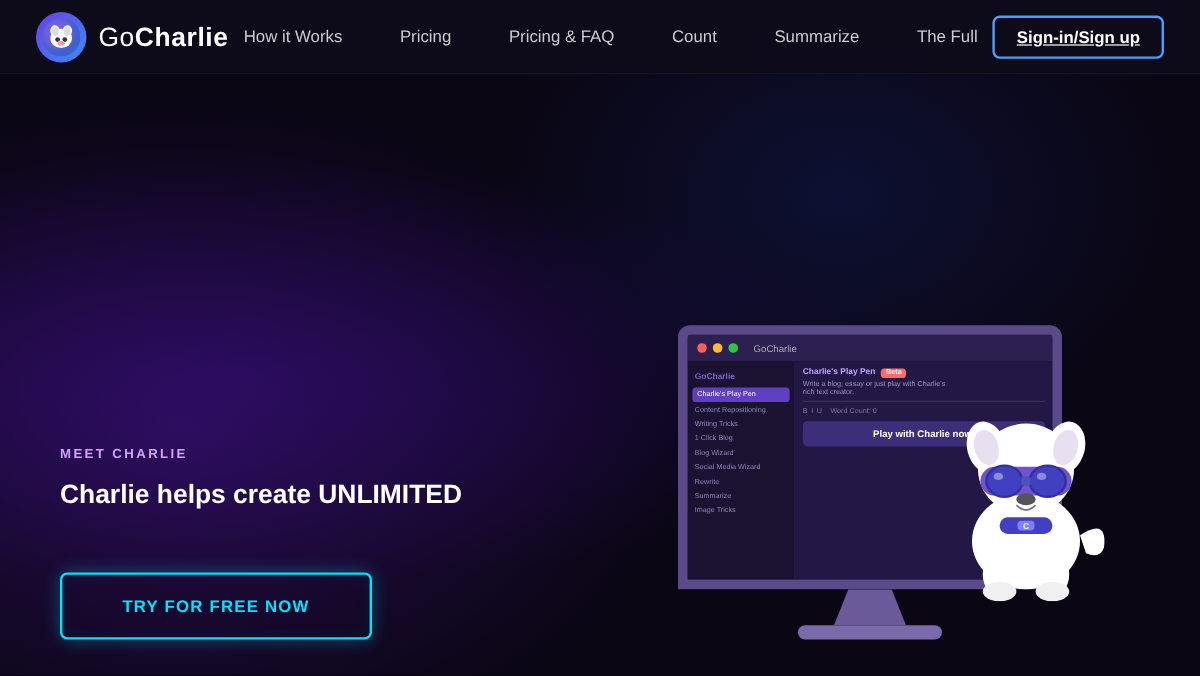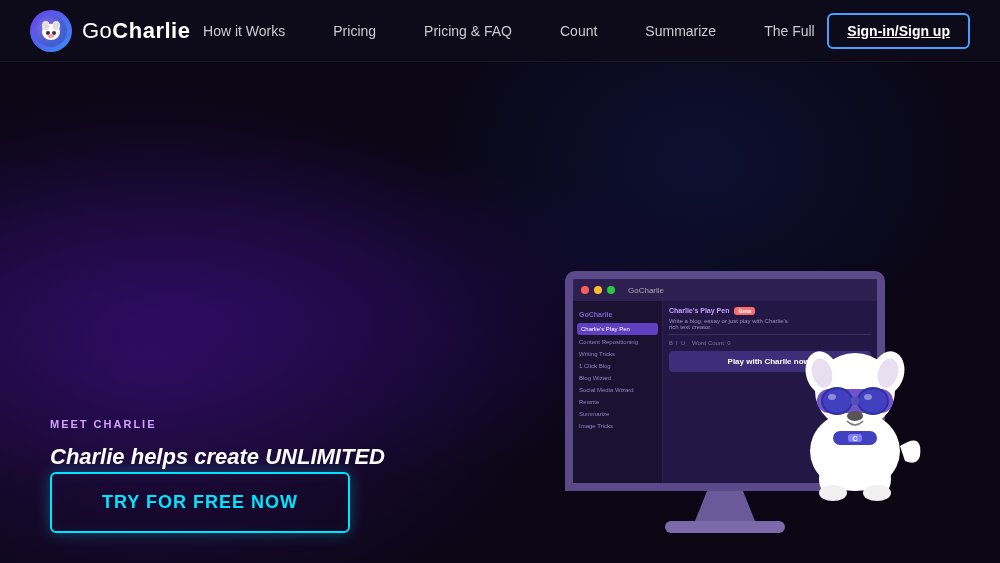--- a/index.html
+++ b/index.html
@@ -131,38 +131,38 @@
       font-weight: 800;
       line-height: 1.1;
       color: #fff;
       margin-bottom: 20px;
     }
 
     .hero-subtitle {
       font-size: 22px;
       font-weight: 700;
       color: #fff;
-      margin-bottom: 2px;
-      font-style: italic;
+      margin-bottom: 24px;
     }
 
     .hero-subtitle-highlight {
       font-size: 22px;
       font-weight: 800;
       color: #f5a623;
     }
 
     .btn-try {
       display: inline-block;
+      margin-top: 28px;
       padding: 18px 50px;
       border: 2px solid #00e5ff;
       border-radius: 6px;
       background: transparent;
       color: #00e5ff;
-      font-size: 18px;
+      font-size: 14px;
       font-weight: 700;
       letter-spacing: 1px;
       cursor: pointer;
       text-decoration: none;
       box-shadow: 0 0 15px rgba(0, 229, 255, 0.3), inset 0 0 15px rgba(0, 229, 255, 0.05);
     }
 
     
     .hero-right {
       flex: 1;

